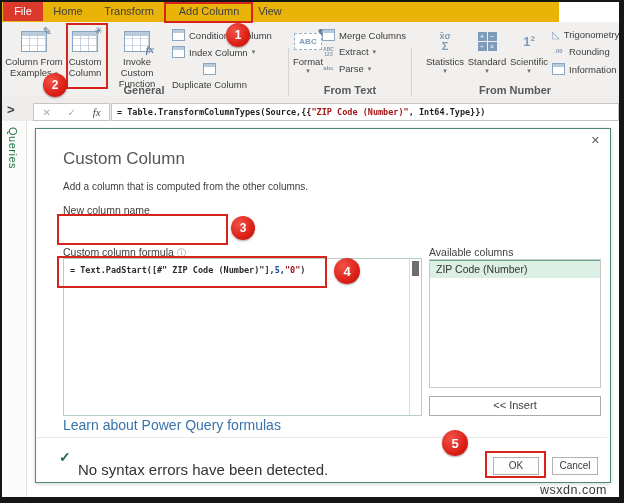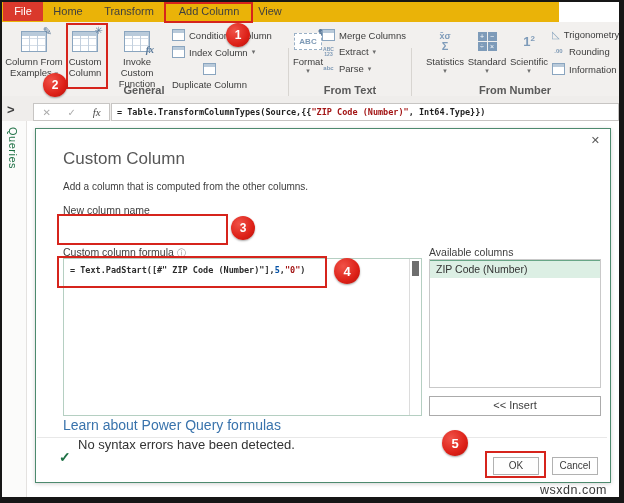--- a/index.html
+++ b/index.html
@@ -88,21 +88,21 @@
   .f-code{position:absolute;left:6px;top:6px;font-family:"DejaVu Sans Mono",monospace;font-size:8.5px;
     font-weight:600;white-space:pre;color:#2b2b2b;}
   .listbox{position:absolute;left:393px;top:130px;width:170px;height:127px;border:1px solid #c9c9c9;background:#fff;}
   .listitem{height:17px;line-height:16px;background:#dcefe4;border-top:1px solid #68a687;border-bottom:1px solid #d7ead e0;
     padding-left:6px;font-size:10.5px;color:#333;}
   .insert-btn{position:absolute;left:393px;top:267px;width:170px;height:18px;border:1px solid #ababab;background:#fff;
     font-size:11px;color:#3c3c3c;text-align:center;line-height:17px;}
   .learn-link{position:absolute;left:27px;top:288px;font-size:14px;color:#3973ac;}
   .dlg-divider{position:absolute;left:1px;top:308px;width:570px;height:1px;background:#e8e8e8;}
   .chk{position:absolute;left:23px;top:320px;font-size:14px;font-weight:bold;color:#1e7145;}
-  .status-txt{position:absolute;left:42px;top:308px;font-size:13px;color:#333;}
+  .status-txt{position:absolute;left:42px;top:332px;font-size:15px;color:#333;}
   .btn{position:absolute;top:328px;height:16px;border:1px solid #b1b1b1;background:#fefefe;
     font-size:10px;color:#3c3c3c;text-align:center;line-height:15px;}
   .btn-ok{left:457px;width:44px;}
   .btn-cancel{left:516px;width:44px;}
 
   
   .rbox{position:absolute;border:2px solid #d6241c;z-index:40;}
   .rcircle{position:absolute;z-index:41;border-radius:50%;
     background:radial-gradient(circle at 35% 32%,#f05248,#dc1f16 62%,#ae120c);
     color:#fff;font-weight:bold;display:flex;align-items:center;justify-content:center;

